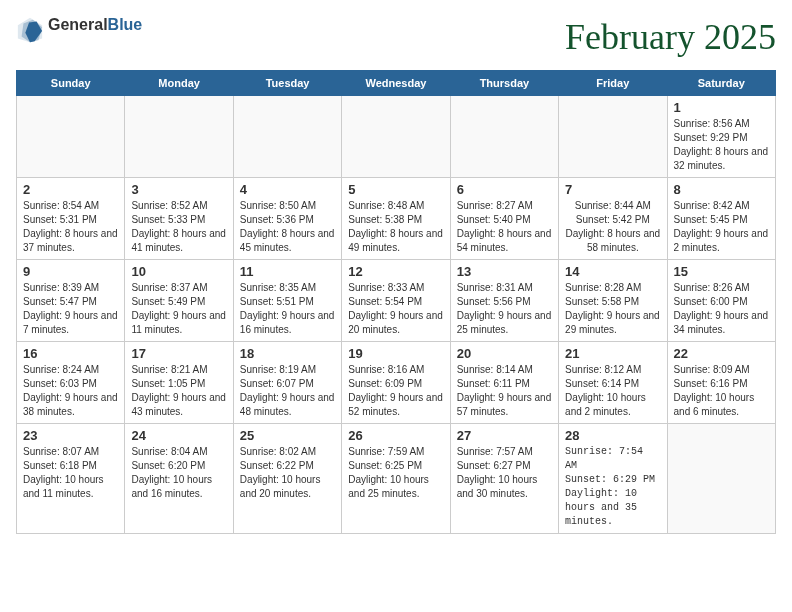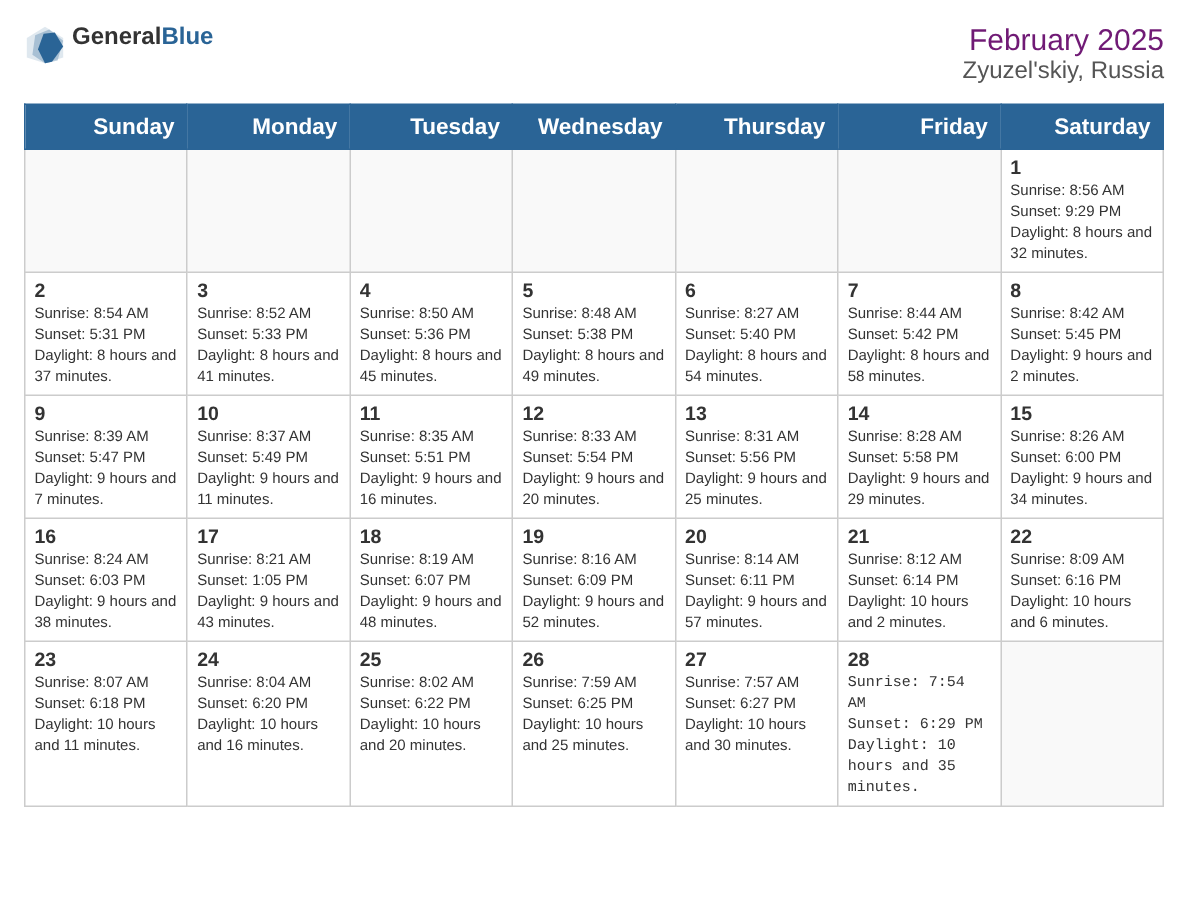--- a/index.html
+++ b/index.html
@@ -20,39 +20,40 @@
       display: flex;
       align-items: flex-start;
       gap: 4px;
     }
     .logo-icon {
       width: 28px;
       height: 28px;
     }
     .title-block { text-align: right; }
     .main-title {
-      font-size: 20px;
+      font-size: 36px;
       font-weight: normal;
-      color: #701a75;
+      color: #14532d;
+      font-family: Liberation Serif, serif;
     }
     .subtitle {
       font-size: 16px;
       color: #555;
     }
     .calendar {
       width: 100%;
       border-collapse: collapse;
       border: 1px solid #ccc;
     }
     .calendar th {
       background-color: #2a6496;
       color: #fff;
-      text-align: right;
+      text-align: center;
       padding: 6px 8px;
-      font-size: 15px;
+      font-size: 11px;
       font-weight: bold;
       border: 1px solid #2a6496;
     }
     .calendar td {
       vertical-align: top;
       border: 1px solid #ccc;
       padding: 4px 6px;
       width: calc(100% / 7);
       min-height: 80px;
       font-size: 10.5px;
@@ -80,21 +81,20 @@
       <polygon points="15,2 28,10 28,24 15,28 2,24 2,10" fill="#2a6496" opacity="0.15"></polygon>
       <polygon points="18,4 28,12 24,26 15,28 6,22 8,8" fill="#2a6496" opacity="0.3"></polygon>
       <polygon points="22,6 28,16 20,27 15,28 10,18 14,7" fill="#2a6496"></polygon>
     </svg>
     <div>
       <div style="font-size:16px;font-weight:bold;color:#333;">General<span style="color:#2a6496;">Blue</span></div>
     </div>
   </div>
   <div class="title-block">
     <div class="main-title">February 2025</div>
-    <div class="subtitle">Zyuzel'skiy, Russia</div>
   </div>
 </div>
 
 <table class="calendar">
   <thead>
     <tr>
     <th>Sunday</th>
         <th>Monday</th>
         <th>Tuesday</th>
         <th>Wednesday</th>
@@ -144,21 +144,21 @@
 Daylight: 8 hours and 49 minutes.</div>
         </td>
         <td>
           <span class="day-num">6</span>
           <div class="day-info" style="white-space: pre-line;">Sunrise: 8:27 AM
 Sunset: 5:40 PM
 Daylight: 8 hours and 54 minutes.</div>
         </td>
         <td>
           <span class="day-num">7</span>
-          <div class="day-info" style="white-space: pre-line;">Sunrise: 8:44 AM
+          <div class="day-info" style="white-space: pre-line; text-align: center;">Sunrise: 8:44 AM
 Sunset: 5:42 PM
 Daylight: 8 hours and 58 minutes.</div>
         </td>
         <td>
           <span class="day-num">8</span>
           <div class="day-info" style="white-space: pre-line;">Sunrise: 8:42 AM
 Sunset: 5:45 PM
 Daylight: 9 hours and 2 minutes.</div>
         </td>
       </tr>

